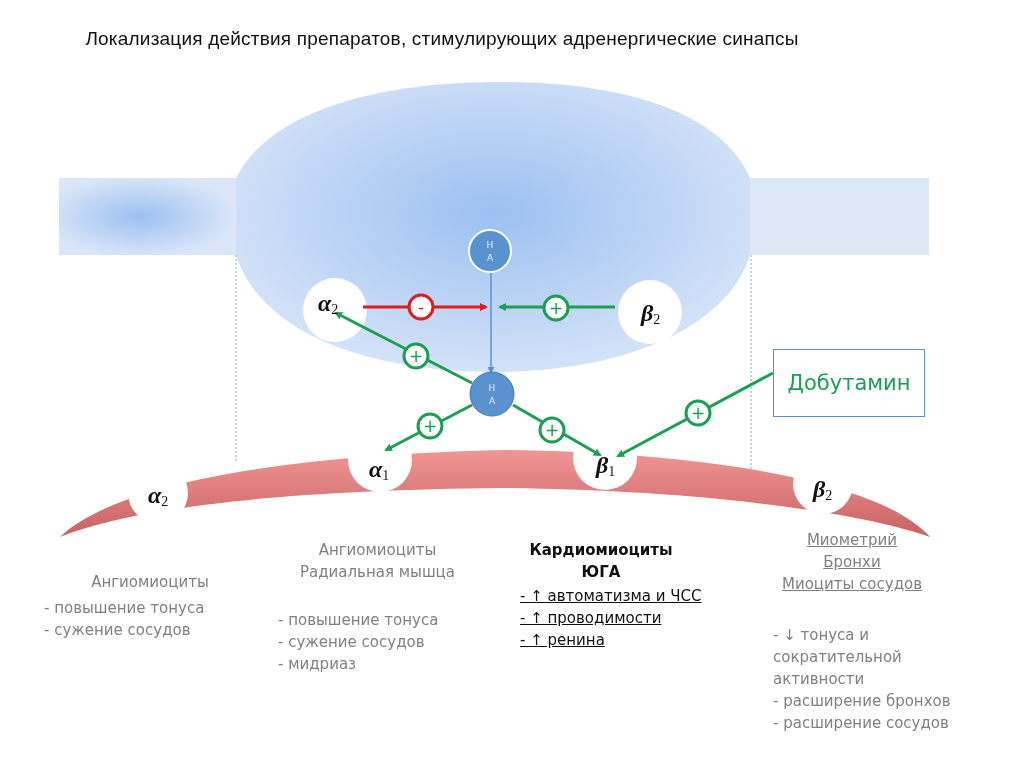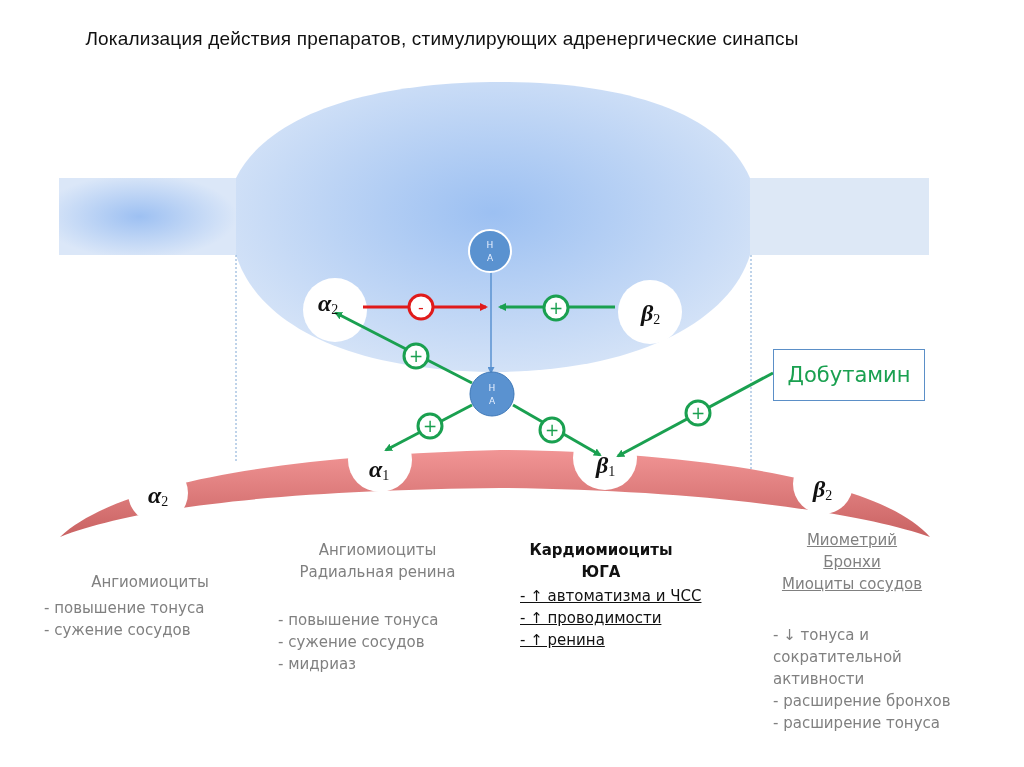--- a/index.html
+++ b/index.html
@@ -6,21 +6,21 @@
   body{width:1024px;height:767px;position:relative;overflow:hidden;font-family:"DejaVu Sans",sans-serif;}
   #diagram{position:absolute;left:0;top:0;width:1024px;height:767px;}
   .title{position:absolute;left:0;top:28px;width:884px;text-align:center;font-size:19px;color:#111;font-family:"Liberation Sans Narrow","Liberation Sans",sans-serif;letter-spacing:0.2px;}
   .txt{position:absolute;font-family:"DejaVu Sans",sans-serif;font-size:15px;line-height:22px;}
   .gray{color:#808080;}
   .black{color:#111;}
   .center{text-align:center;margin-top:24px;}
   .recept{font-family:"Liberation Serif",serif;font-style:italic;font-weight:bold;font-size:24px;fill:#111;}
   .sub{font-size:14px;font-weight:normal;font-style:normal;}
   .na{font-family:"DejaVu Sans",sans-serif;font-size:9px;fill:#e8f0ff;}
-  .drug-box{position:absolute;left:773px;top:349px;width:152px;height:52px;border:1.5px solid #5b8fc7;background:#fff;box-sizing:border-box;display:flex;align-items:center;justify-content:center;color:#1aa050;font-size:21px;font-family:"DejaVu Sans",sans-serif;}
+  .drug-box{position:absolute;left:773px;top:349px;width:152px;height:68px;border:1.5px solid #5b8fc7;background:#fff;box-sizing:border-box;display:flex;align-items:center;justify-content:center;color:#1aa050;font-size:21px;font-family:"DejaVu Sans",sans-serif;}
   .list div{white-space:nowrap;}
 </style>
 </head>
 <body>
 
 <svg id="diagram" width="1024" height="767" viewBox="0 0 1024 767">
   <defs>
     <radialGradient id="gBlob" cx="0.5" cy="0.45" r="0.55">
       <stop offset="0" stop-color="#9cc0f2"></stop>
       <stop offset="1" stop-color="#d3e2f7"></stop>
@@ -129,21 +129,21 @@
 <div class="txt gray center" style="left:50px;top:547px;width:200px;">
   <div>Ангиомиоциты</div>
 </div>
 <div class="txt gray list" style="left:44px;top:597px;">
   <div>- повышение тонуса</div>
   <div>- сужение сосудов</div>
 </div>
 
 <div class="txt gray center" style="left:270px;top:515px;width:215px;">
   <div>Ангиомиоциты</div>
-  <div>Радиальная ренина</div>
+  <div>Радиальная мышца</div>
 </div>
 <div class="txt gray list" style="left:278px;top:609px;">
   <div>- повышение тонуса</div>
   <div>- сужение сосудов</div>
   <div>- мидриаз</div>
 </div>
 
 <div class="txt black center" style="left:501px;top:515px;width:200px;font-weight:bold;">
   <div>Кардиомиоциты</div>
   <div>ЮГА</div>
@@ -157,14 +157,14 @@
 <div class="txt gray center" style="left:752px;top:505px;width:200px;text-decoration:underline;">
   <div>Миометрий</div>
   <div>Бронхи</div>
   <div>Миоциты сосудов</div>
 </div>
 <div class="txt gray list" style="left:773px;top:624px;">
   <div>- ↓ тонуса и</div>
   <div>сократительной</div>
   <div>активности</div>
   <div>- расширение бронхов</div>
-  <div>- расширение тонуса</div>
+  <div>- расширение сосудов</div>
 </div>
 
 </body></html>

